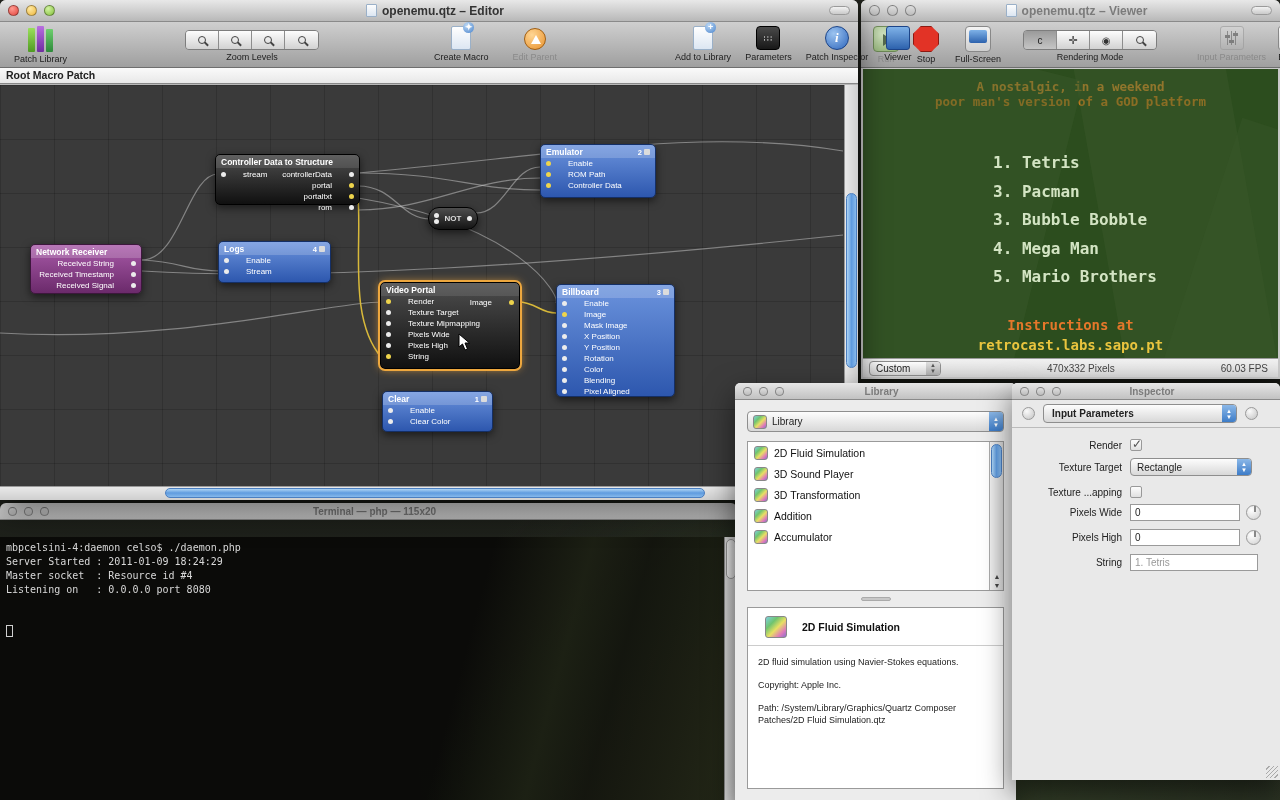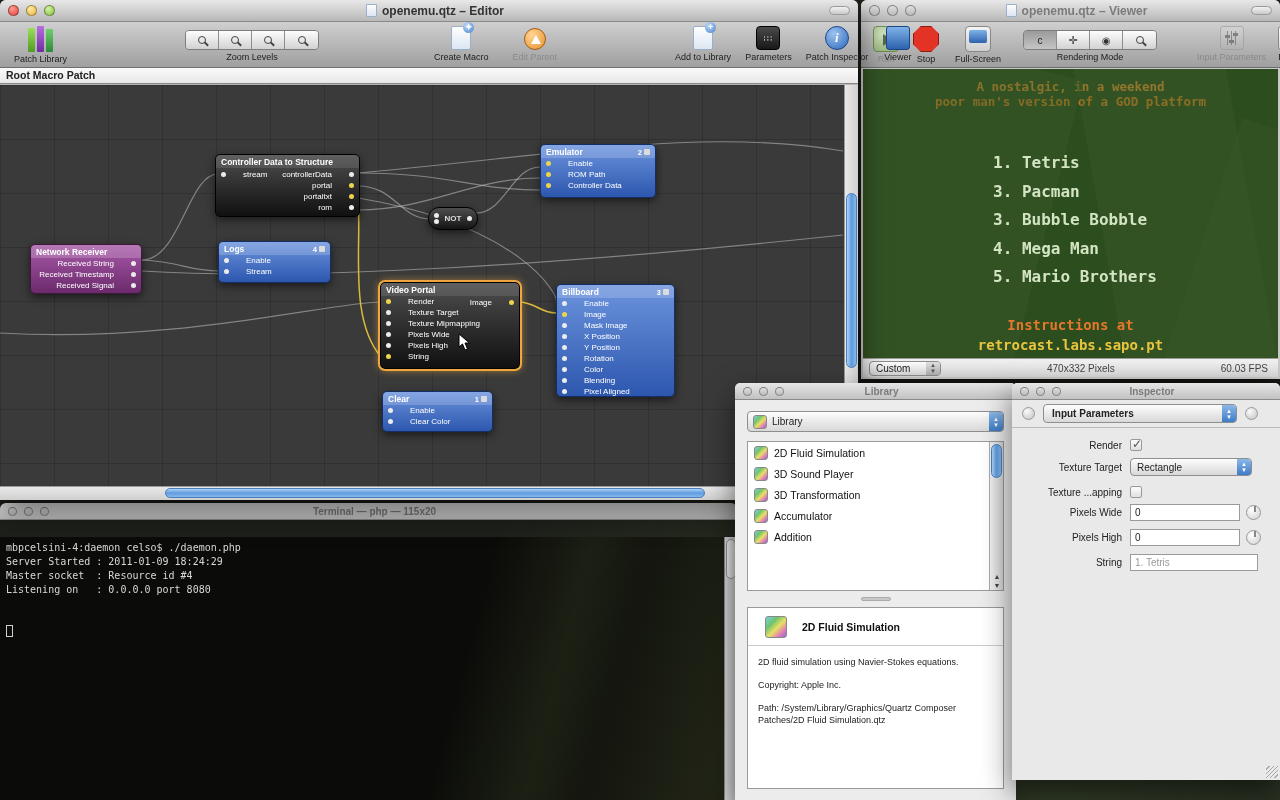--- a/index.html
+++ b/index.html
@@ -244,21 +244,21 @@
         <path d="M358,88 C 560,70 700,42 843,66"></path>
         <path d="M358,113 C 520,140 560,210 556,218"></path>
         <path d="M0,248 C 180,258 330,217 382,217"></path>
       </g>
       <g fill="none" stroke="#d8b93a" stroke-width="1.5">
         <path d="M358,113 C 362,160 348,235 382,273"></path>
         <path d="M518,217 C 536,217 540,228 556,228"></path>
       </g>
     </svg>
 
-    <div class="node black" style="left:215px;top:69px;width:145px;height:63px">
+    <div class="node black" style="left:215px;top:69px;width:145px;height:51px">
       <div class="ntitle">
           <span>Controller Data to Structure</span>
         </div>
       <div style="position:absolute;left:0;top:14px">
 
       <div class="port">
             <i class="dot white"></i>
             <span>stream</span>
           </div>
         </div>
@@ -597,26 +597,26 @@
           <span>3D Sound Player</span>
         </div>
 
         <div class="librow">
           <span class="libicon" style="margin:0"></span>
           <span>3D Transformation</span>
         </div>
 
         <div class="librow">
           <span class="libicon" style="margin:0"></span>
-          <span>Accumulator</span>
+          <span>Addition</span>
         </div>
 
         <div class="librow">
           <span class="libicon" style="margin:0"></span>
-          <span>Addition</span>
+          <span>Accumulator</span>
         </div>
       </div>
     <div class="libscroll">
       <div class="thumb"></div>
       <div class="arrows">▲<br>▼</div>
     </div>
   </div>
   <div class="splitter">
       <i></i>
     </div>

